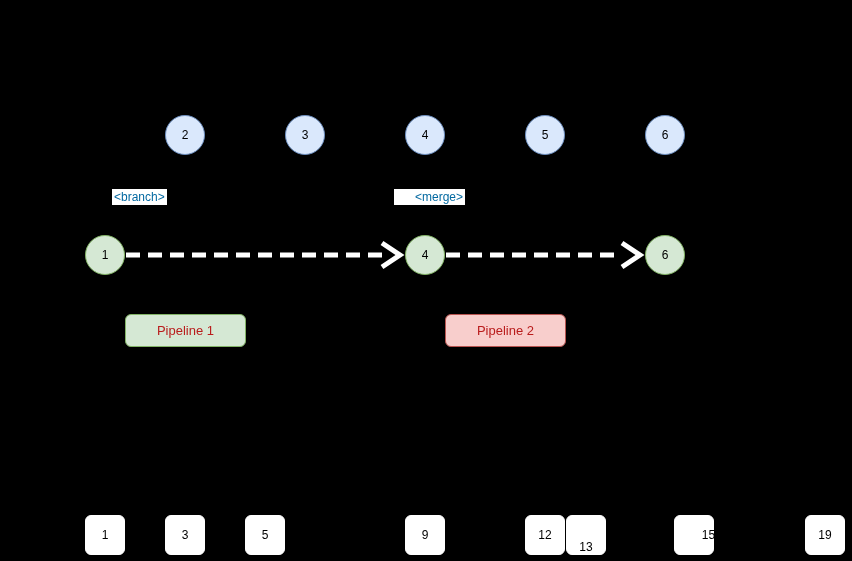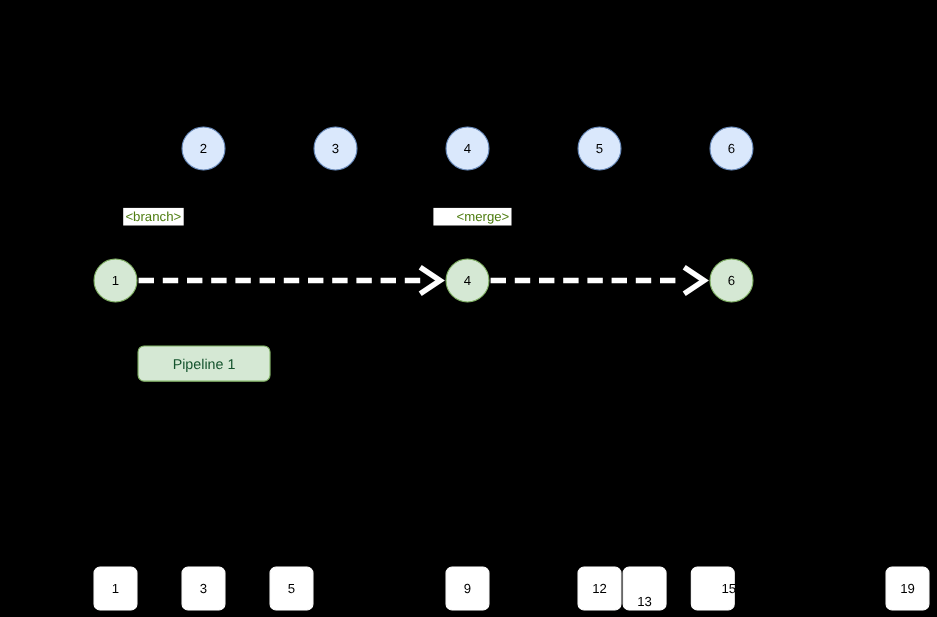--- a/index.html
+++ b/index.html
@@ -34,36 +34,36 @@
     background: #dae8fc;
     border: 1px solid #6c8ebf;
   }
   .node-circle.green {
     background: #d5e8d4;
     border: 1px solid #82b366;
   }
   .edge-label {
     position: absolute;
     background: #ffffff;
-    color: #4d7c0f;
+    color: #0369a1;
     font-size: 12px;
     line-height: 14px;
     padding: 1px 2px;
     white-space: nowrap;
   }
   .pipeline-box {
     position: absolute;
     height: 33px;
     box-sizing: border-box;
     border-radius: 6px;
     display: flex;
     align-items: center;
     justify-content: center;
     font-size: 13px;
-    color: #14532d;
+    color: #b91c1c;
   }
   .pipeline-box.green {
     background: #d5e8d4;
     border: 1px solid #82b366;
   }
   .pipeline-box.red {
     background: #f8cecc;
     border: 1px solid #b85450;
   }
   .tick-box {
@@ -130,39 +130,42 @@
   <div class="node-circle green" style="left:405px; top:235px;">
     <span>4</span>
   </div>
   <div class="node-circle green" style="left:645px; top:235px;">
     <span>6</span>
   </div>
 
   <div class="pipeline-box green" style="left:125px; top:314px; width:121px;">
     <span>Pipeline 1</span>
   </div>
+  <div class="pipeline-box red" style="left:445px; top:314px; width:121px;">
+    <span>Pipeline 2</span>
+  </div>
 
   <div class="tick-box" style="left:85px; top:515px;">
     <span>1</span>
   </div>
   <div class="tick-box" style="left:165px; top:515px;">
     <span>3</span>
   </div>
   <div class="tick-box" style="left:245px; top:515px;">
     <span>5</span>
   </div>
   <div class="tick-box" style="left:405px; top:515px;">
     <span>9</span>
   </div>
   <div class="tick-box" style="left:525px; top:515px;">
     <span>12</span>
   </div>
   <div class="tick-box" style="left:566px; top:515px;align-items:flex-end;">
     <span>13</span>
   </div>
-  <div class="tick-box" style="left:628px; top:515px;padding-left:29px;">
+  <div class="tick-box" style="left:674px; top:515px;padding-left:29px;">
     <span>15</span>
   </div>
   <div class="tick-box" style="left:805px; top:515px;">
     <span>19</span>
   </div>
 
 </div>
 
 </body></html>

